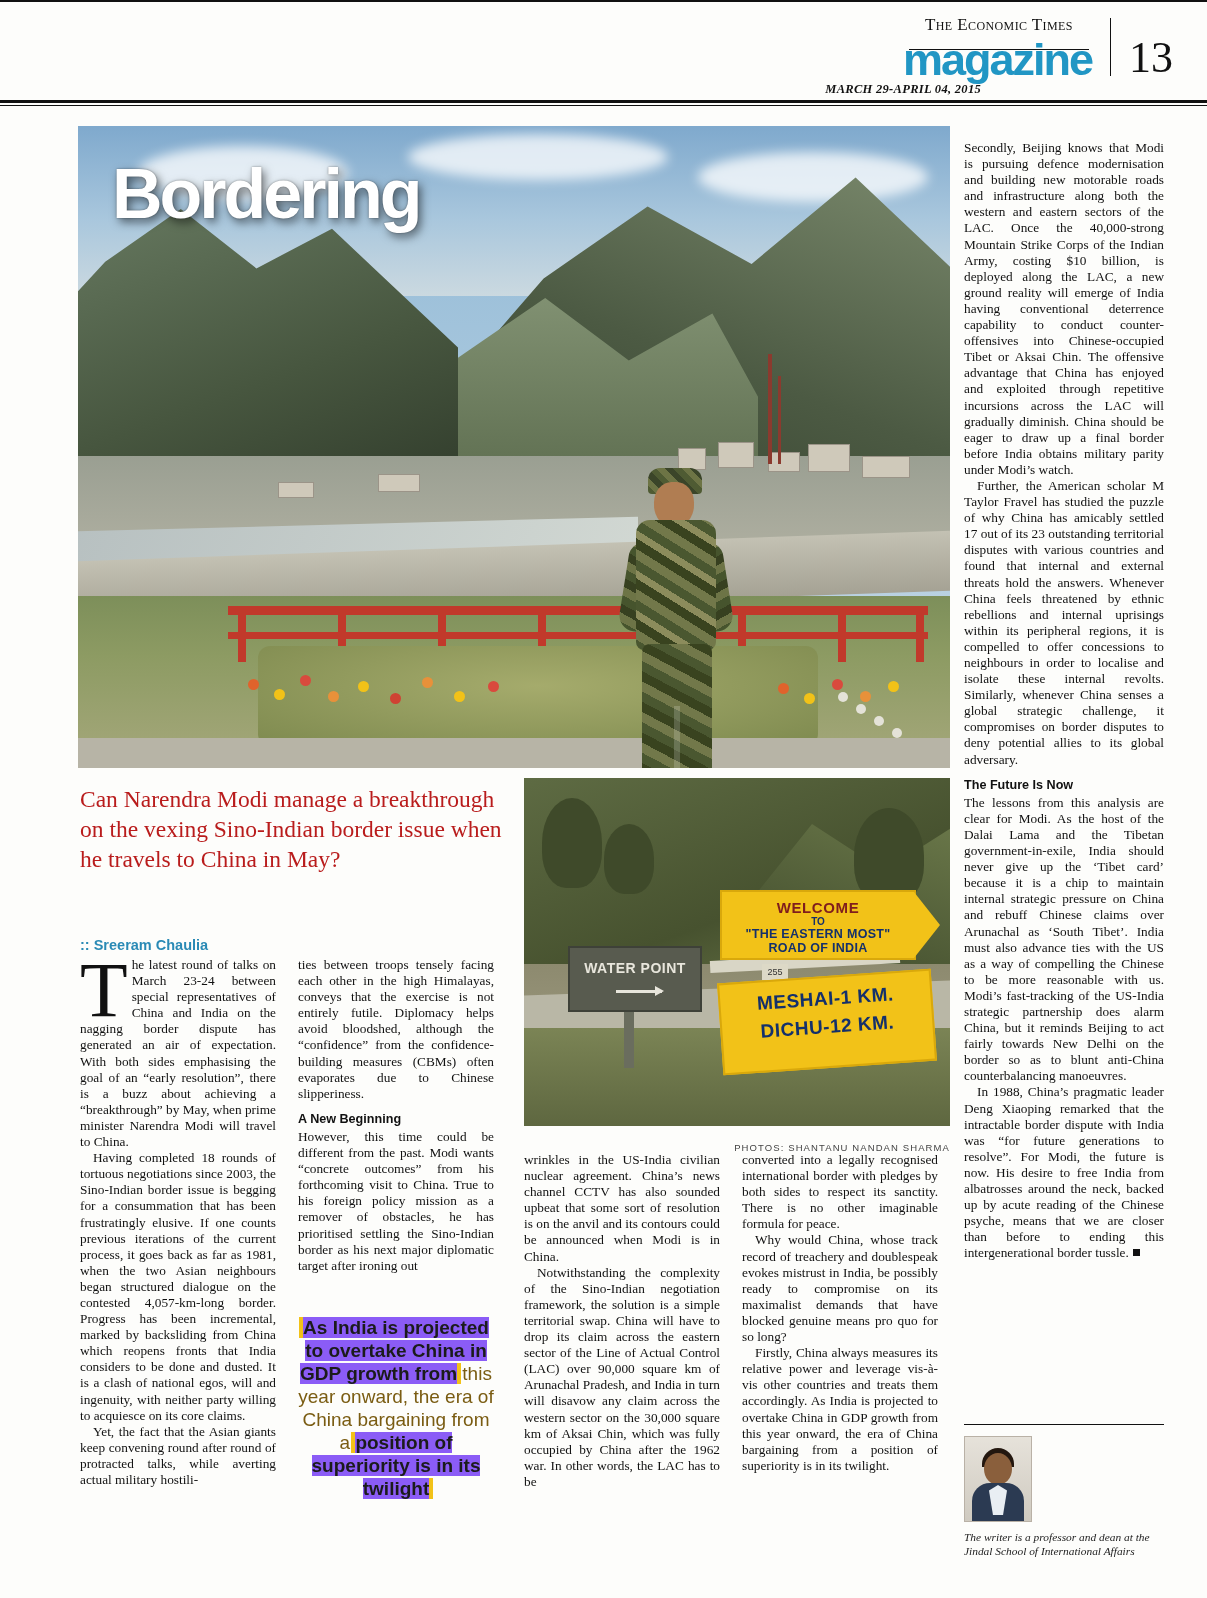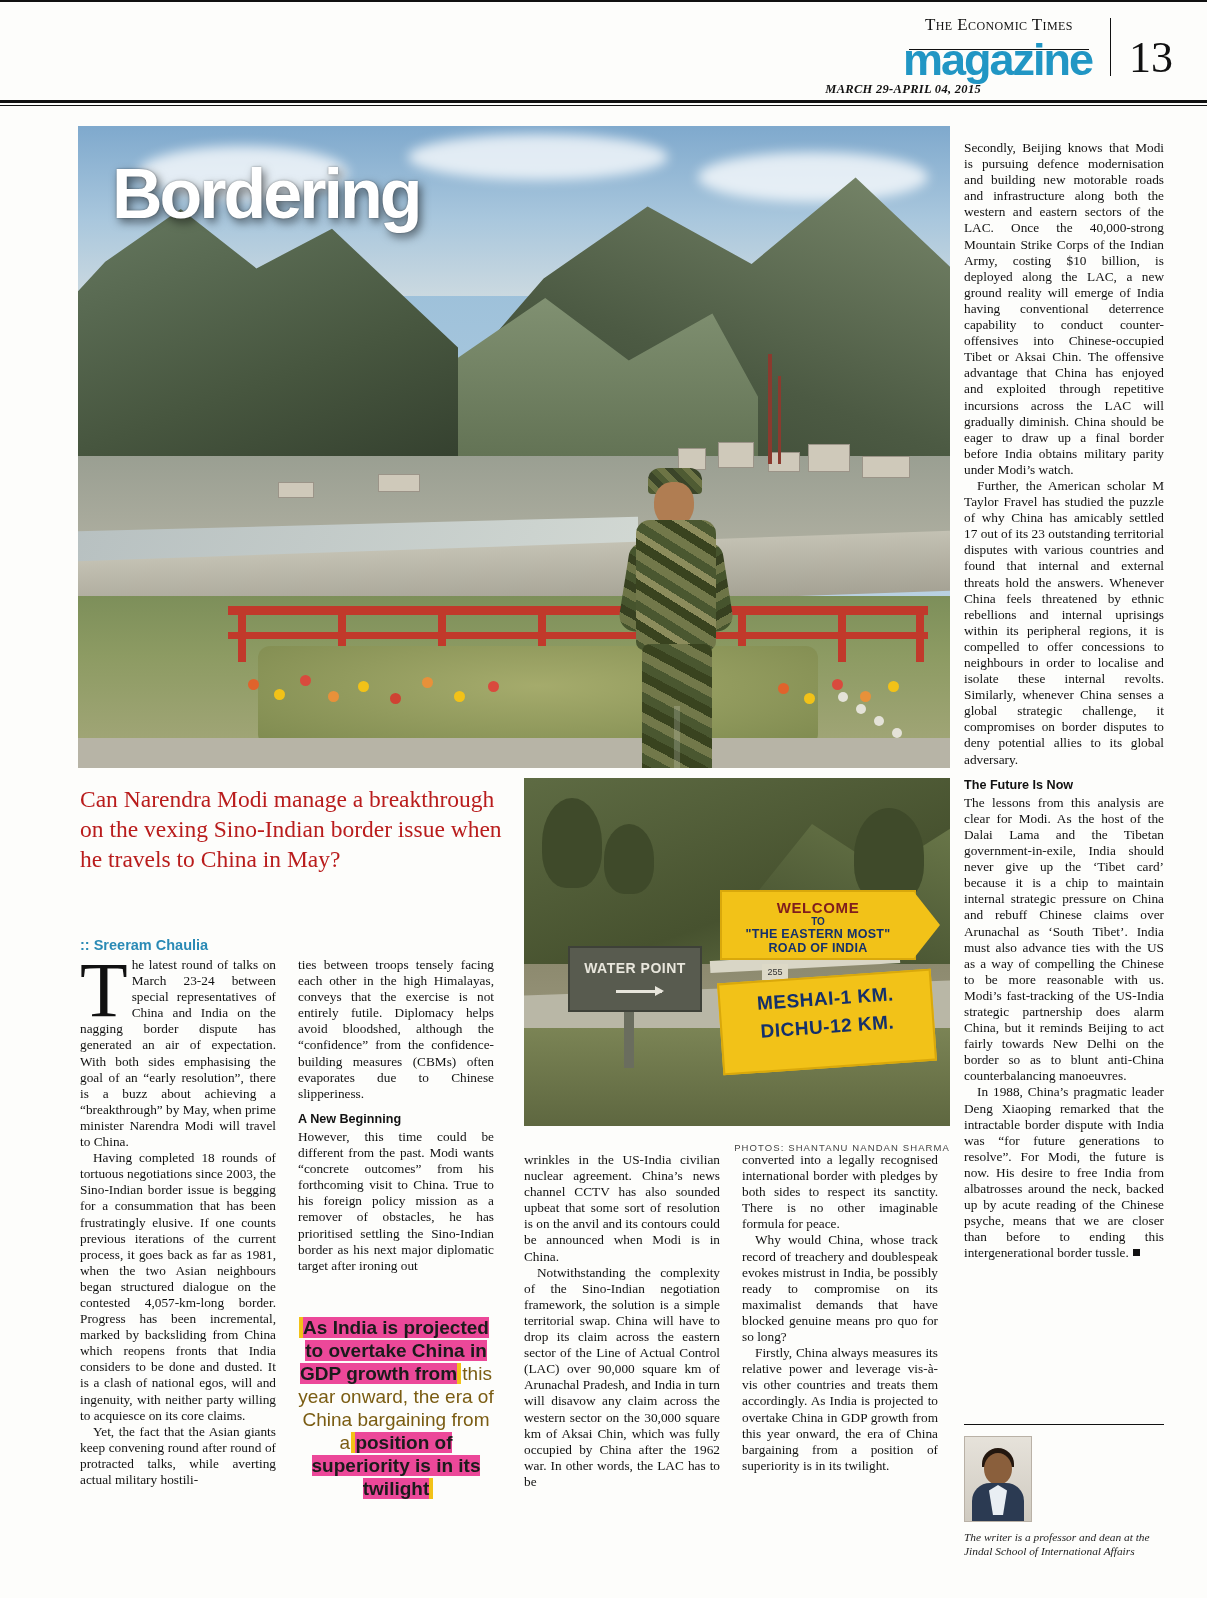--- a/index.html
+++ b/index.html
@@ -209,21 +209,21 @@
   #c3{left:524px;top:1152px;width:196px;}
   #c4{left:742px;top:1152px;width:196px;}
   #c5{left:964px;top:140px;width:200px;}
 
   
   .pullquote{
     position:absolute;left:298px;top:1316px;width:196px;
     font-family:"Liberation Sans", sans-serif;
     font-size:19px;line-height:23px;color:#7a5c12;text-align:center;
   }
-  .pullquote b{background:#ec4899;color:#1b1b1b;font-weight:bold;
+  .pullquote b{background:#8b5cf6;color:#1b1b1b;font-weight:bold;
     box-shadow:4px 0 0 #f2c218,-4px 0 0 #f2c218;}
 
   
   .author-rule{position:absolute;left:964px;top:1424px;width:200px;height:1px;background:#111;}
   .author-box{position:absolute;left:964px;top:1436px;width:200px;display:flex;gap:9px;flex-direction:column;}
   .author-photo{
     width:66px;height:84px;flex:none;overflow:hidden;background:#cfc6bb;position:relative;border:1px solid #b9b1a6;
   }
   .author-photo .bg{position:absolute;inset:0;background:linear-gradient(#e6e2da,#cfcac0);}
   .author-photo .head{position:absolute;left:19px;top:16px;width:28px;height:32px;border-radius:50%;background:#8a5f3c;}

